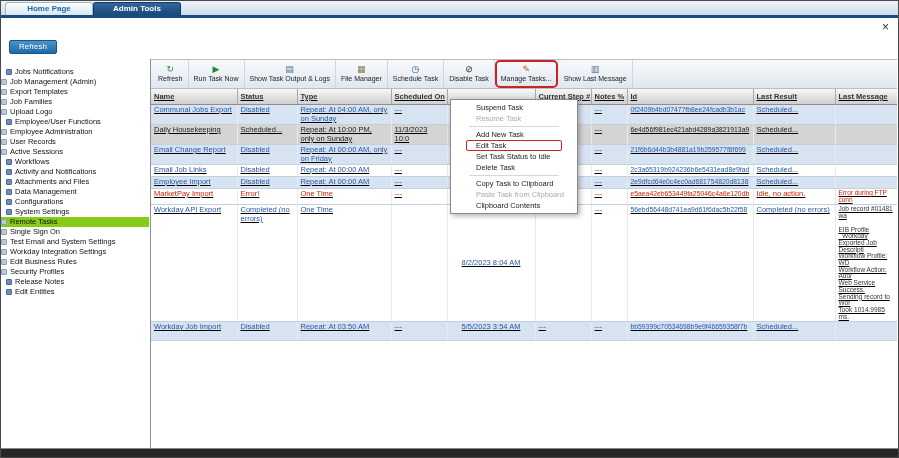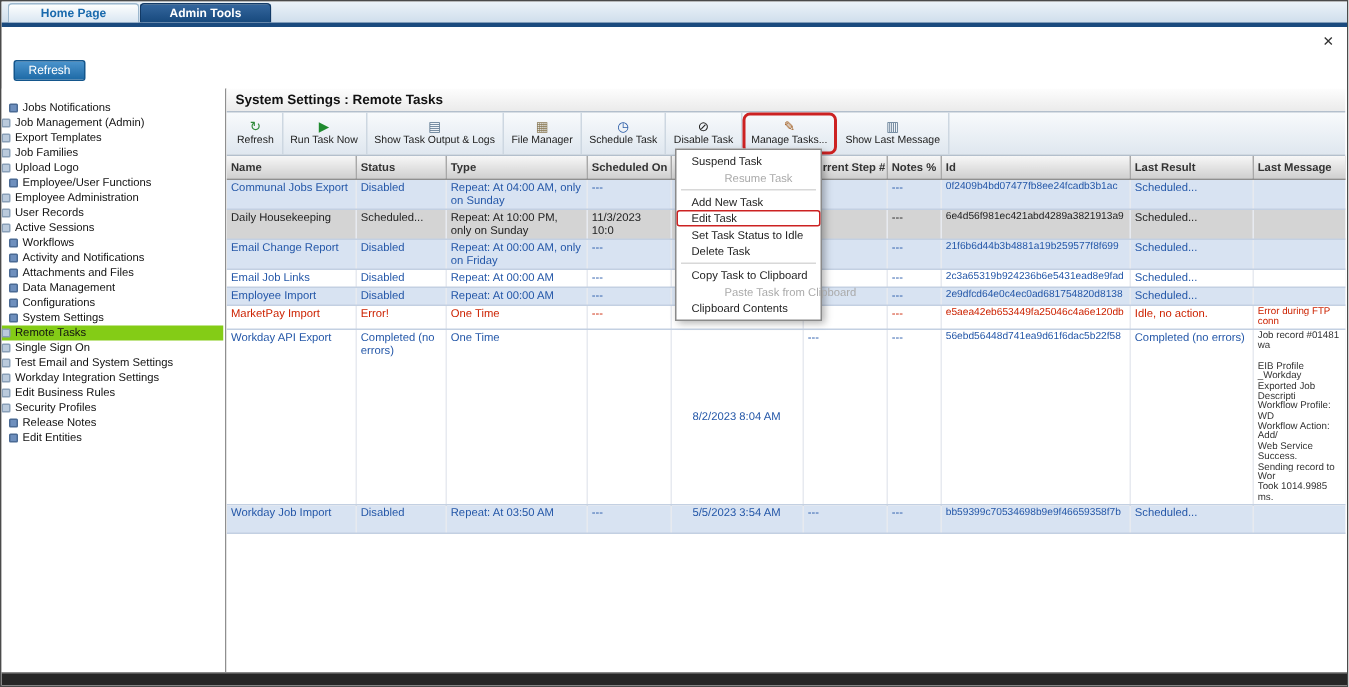--- a/index.html
+++ b/index.html
@@ -44,21 +44,21 @@
   .tbtn { display:flex; flex-direction:column; align-items:center; justify-content:center;
           padding:1px 5px; cursor:pointer; border-right:1px solid #cdd7e1; }
   .ticon { font-size:9px; line-height:9px; height:10px; }
   .tlabel { font-size:7px; line-height:8px; color:#222; white-space:nowrap; }
   .ic-refresh { color:#2f8a3a; } .ic-run { color:#1f8a2f; } .ic-output { color:#55708a; }
   .ic-file { color:#8a7a55; } .ic-schedule { color:#2f5fa8; } .ic-disable { color:#222; }
   .ic-manage { color:#a05a1a; } .ic-message { color:#55708a; }
   .tbtn.manage { border:2px solid #cc2222; border-radius:5px; padding:0 4px; margin-right:1px; }
 
   
-  table.grid { border-collapse:collapse; table-layout:fixed; width:746px; }
+  table.grid { border-collapse:collapse; table-layout:fixed; width:746px;text-decoration:underline; }
   .grid th { background:linear-gradient(#f7f7f7,#cfcfcf); font-size:7.5px; font-weight:bold; color:#333;
              text-align:left; padding:2px 3px; border-right:1px solid #a8a8a8; border-bottom:1px solid #8f8f8f;
              height:11px; overflow:hidden; white-space:nowrap; cursor:pointer; }
   .grid td { font-size:7.5px; color:#2457a8; padding:1px 3px; vertical-align:top; line-height:8.5px;
              border-right:1px solid rgba(120,140,170,0.18); border-bottom:1px solid #c3d0e2; overflow:hidden; }
   tr.r-blue  { background:#d8e3f2; }
   tr.r-white { background:#ffffff; }
   tr.r-sel   { background:#d4d4d4; }
   tr.r-sel td { color:#222; }
   tr.r-err td { color:#cc2200; }
@@ -66,24 +66,24 @@
   tr.h11 td { height:9px; }
   tr.h60 td { height:58px; }
   td.c-id  { font-size:6.8px; white-space:nowrap; }
   td.c-msg { font-size:6.5px; line-height:6.7px; white-space:pre-line; color:#333; }
   tr.r-err td.c-msg { color:#cc2200; }
   td.c-ran { text-align:center; }
   td.v-mid { vertical-align:middle; }
 
   
   .menu { position:absolute; left:449px; top:98px; width:96px; background:#fff; border:1px solid #8a8a8a;
-          box-shadow:2px 2px 5px rgba(0,0,0,0.3); z-index:10; padding:2px 0; }
+          box-shadow:2px 2px 5px rgba(0,0,0,0.3); z-index:10; padding:2px 15px; }
   .mitem { height:11px; line-height:11px; font-size:7.5px; color:#222; padding:0 6px 0 10px;
            white-space:nowrap; cursor:pointer; }
-  .mitem.disabled { color:#aaa; cursor:default;margin-left:22px; }
+  .mitem.disabled { color:#aaa; cursor:default; }
   .mitem.hl { outline:1.5px solid #cc2222; outline-offset:-1px; border-radius:2px; }
   .msep { height:1px; background:#d8d8d8; margin:2px 3px; }
 
   .bottom-strip { position:absolute; left:0; right:0; bottom:0; height:8px; background:#262626; border-top:1px solid #8a8a8a; }
 </style>
 </head>
 <body>
 
 <div class="window">
 
@@ -185,21 +185,20 @@
         <span>Release Notes</span>
       </div>
     <div class="tree-item lvl0">
         <span class="tico"></span>
         <span>Edit Entities</span>
       </div>
   </div>
   <div class="vdivider"></div>
 
   <div class="main">
-    <div class="main-title">System Settings : Remote Tasks</div>
 
     <div class="toolbar">
       <div class="tbtn">
           <span class="ticon ic-refresh">↻</span>
           <span class="tlabel">Refresh</span>
         </div>
       <div class="tbtn">
           <span class="ticon ic-run">▶</span>
           <span class="tlabel">Run Task Now</span>
         </div>

